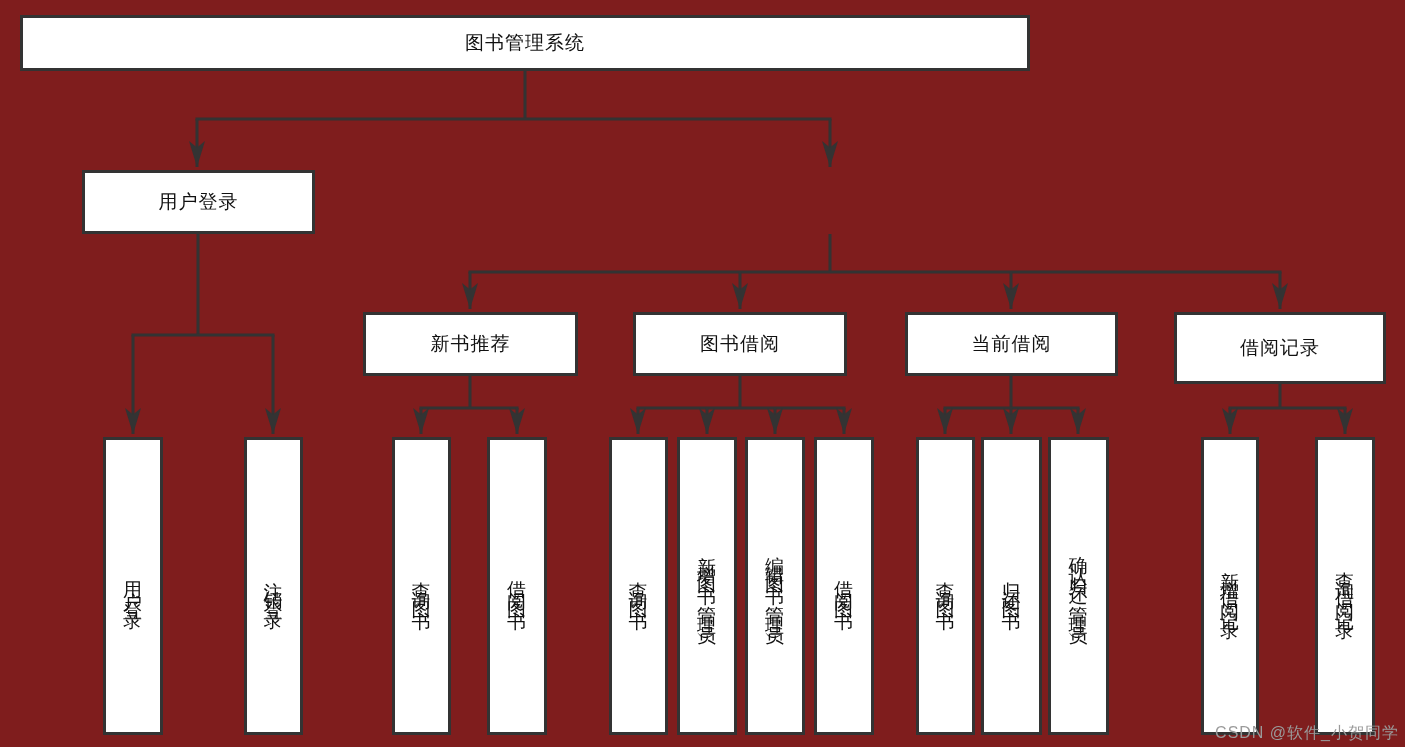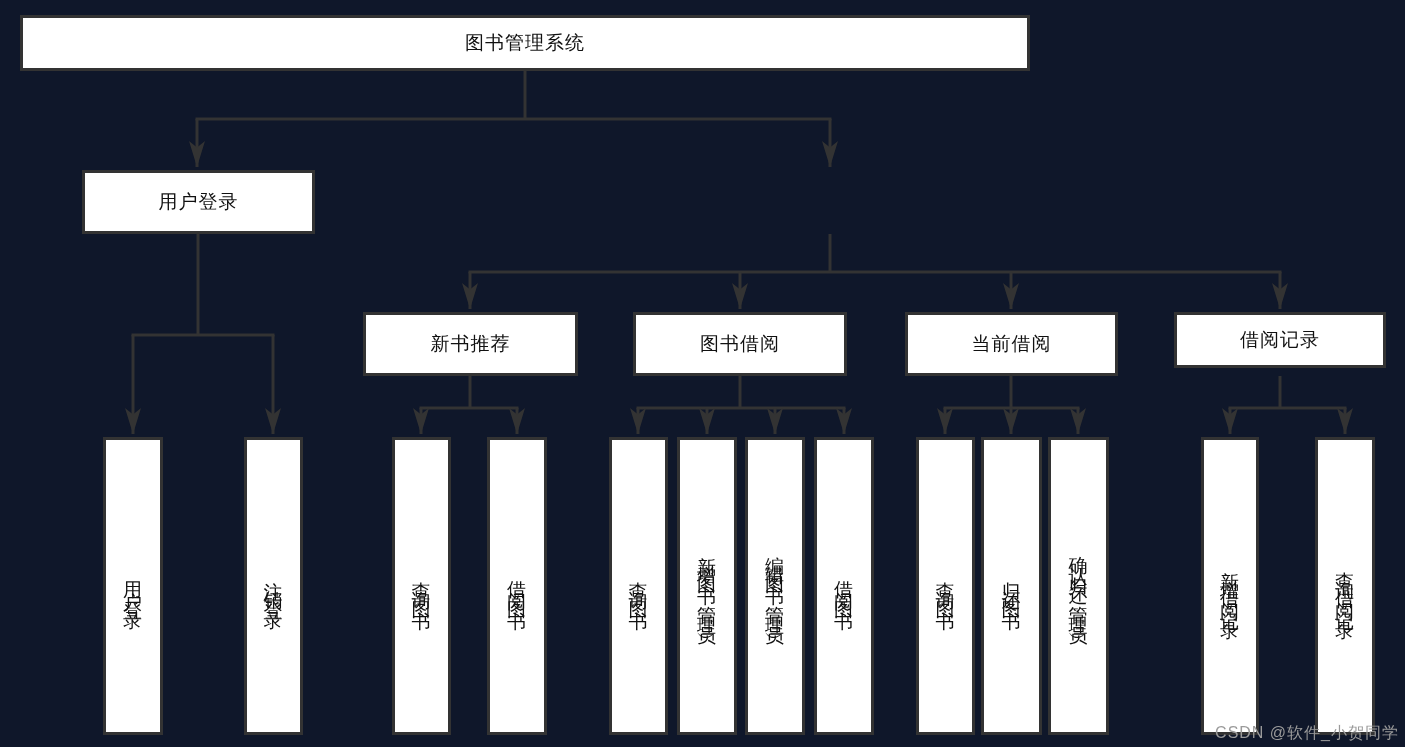--- a/index.html
+++ b/index.html
@@ -1,20 +1,20 @@
 <!DOCTYPE html>
 <html><head>
 <meta charset="utf-8">
 <style>
   html, body { margin: 0; padding: 0; background: #ffffff; }
   .stage {
     position: relative;
     width: 1405px;
     height: 747px;
-    background: #0f172a;
+    background: #7f1d1d;
     font-family: "Liberation Sans", "DejaVu Sans", sans-serif;
     overflow: hidden;
   }
   .wires {
     position: absolute;
     left: 0; top: 0;
     width: 1405px; height: 747px;
   }
   .wires line {
     stroke: #333333;
@@ -105,21 +105,21 @@
     <line x1="1345" y1="408" x2="1345" y2="434" marker-end="url(#arrowhead)"></line>
   </svg>
 
   <div class="box" style="left:20px; top:15px; width:1010px; height:56px;">图书管理系统</div>
 
   <div class="box" style="left:82px; top:170px; width:233px; height:64px;">用户登录</div>
 
   <div class="box" style="left:633px; top:312px; width:214px; height:64px;">图书借阅</div>
   <div class="box" style="left:363px; top:312px; width:215px; height:64px;">新书推荐</div>
   <div class="box" style="left:905px; top:312px; width:213px; height:64px;">当前借阅</div>
-  <div class="box" style="left:1174px; top:312px; width:212px; height:56px;">借阅记录</div>
+  <div class="box" style="left:1174px; top:312px; width:212px; height:72px;">借阅记录</div>
 
   <div class="box leaf" style="left:103px; top:437px; width:60px; height:298px;">用户登录</div>
   <div class="box leaf" style="left:244px; top:437px; width:59px; height:298px;">注销登录</div>
 
   <div class="box leaf" style="left:392px; top:437px; width:59px; height:298px;">查询图书</div>
   <div class="box leaf" style="left:487px; top:437px; width:60px; height:298px;">借阅图书</div>
 
   <div class="box leaf" style="left:609px; top:437px; width:59px; height:298px;">查询图书</div>
   <div class="box leaf" style="left:677px; top:437px; width:60px; height:298px;">新增图书（管理员）</div>
   <div class="box leaf" style="left:745px; top:437px; width:60px; height:298px;">编辑图书（管理员）</div>

